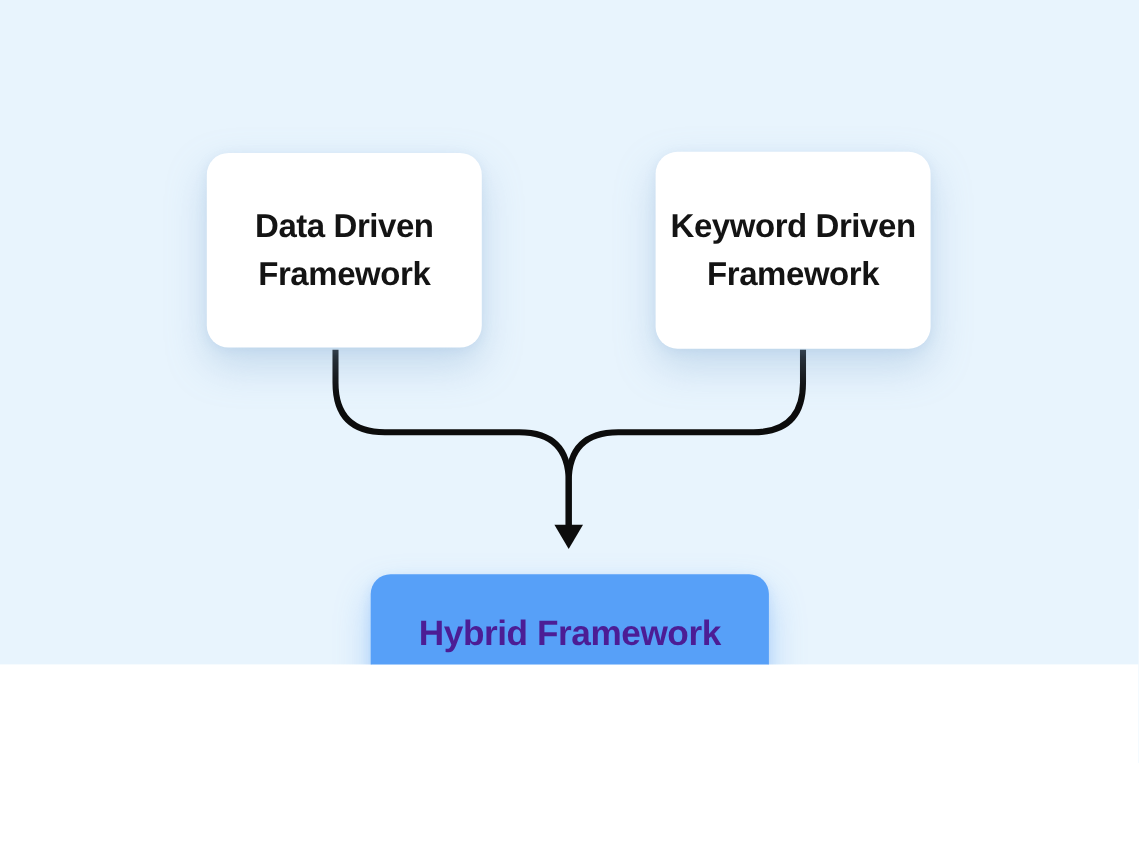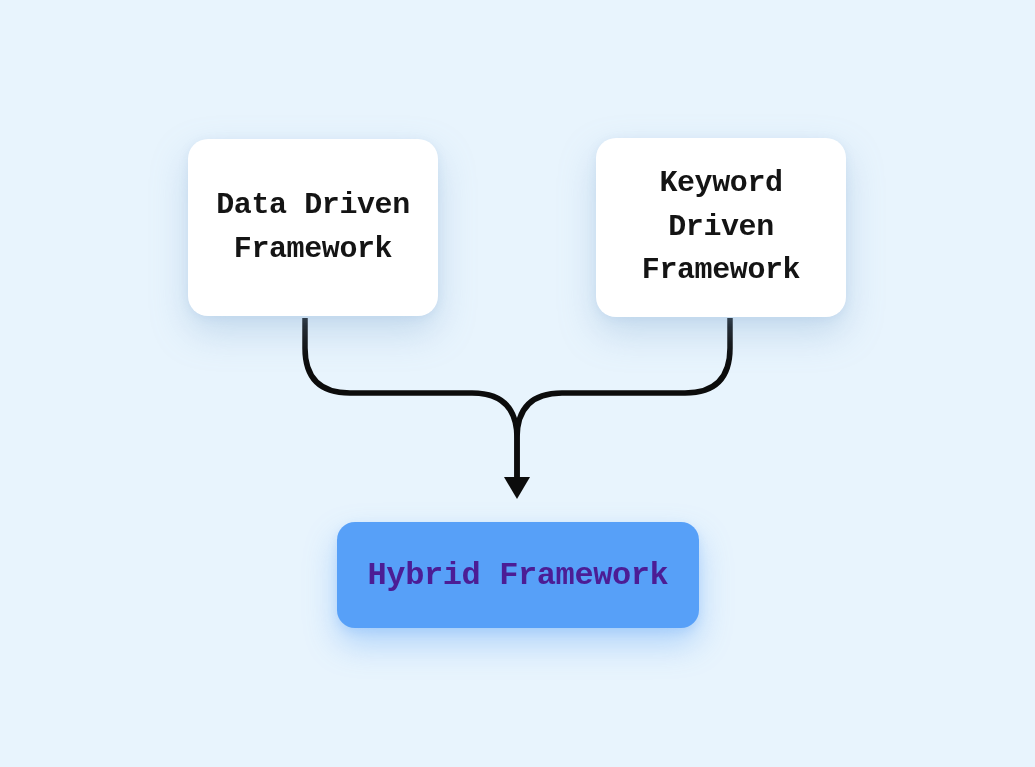--- a/index.html
+++ b/index.html
@@ -2,24 +2,24 @@
 <html><head>
 <meta charset="utf-8">
 <style>
   html, body {
     margin: 0;
     padding: 0;
   }
   .stage {
     position: relative;
     width: 1035px;
-    height: 767px;
+    height: 604px;
     background: #e8f4fd;
     overflow: hidden;
-    font-family: Liberation Mono, monospace;
+    font-family: Liberation Sans, sans-serif;
   }
   .connector {
     position: absolute;
     left: 0;
     top: 0;
     width: 1035px;
     height: 767px;
     display: block;
     pointer-events: none;
   }

